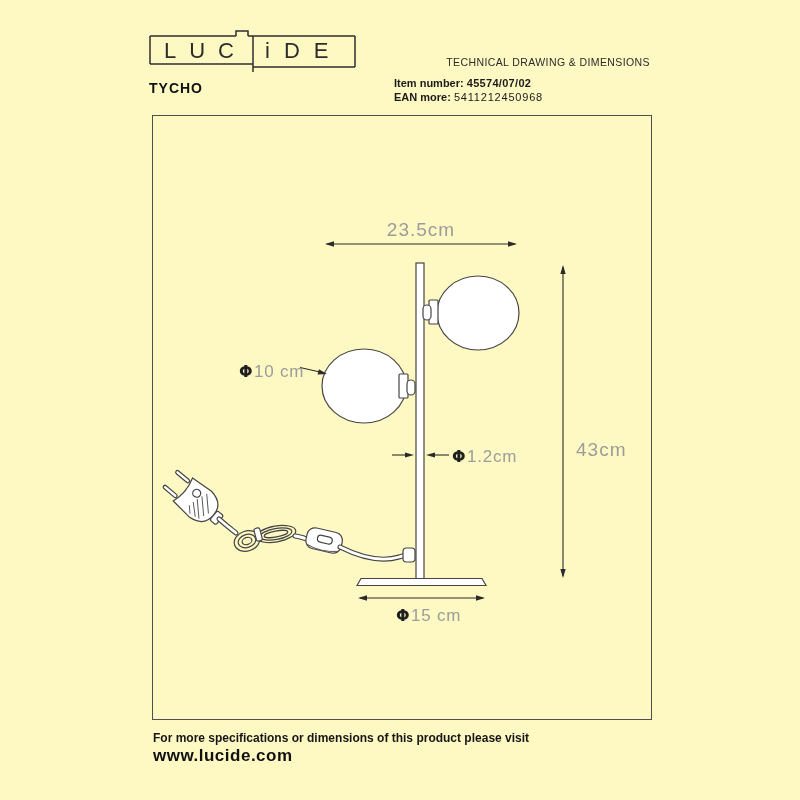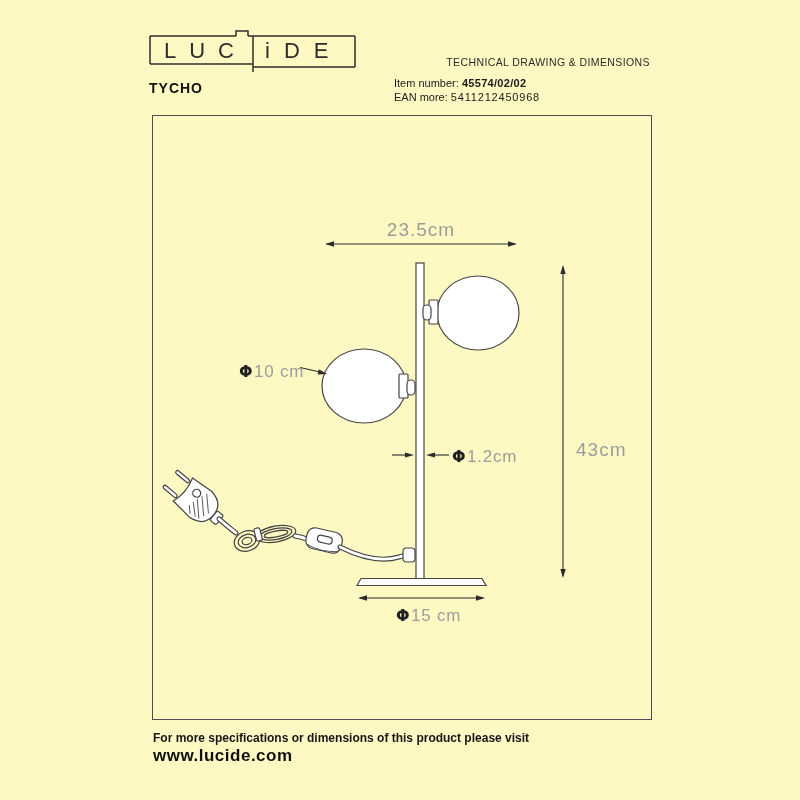--- a/index.html
+++ b/index.html
@@ -5,21 +5,21 @@
   html,body{margin:0;padding:0;background:#ffffff;}
   .page{
     position:relative;width:800px;height:800px;background:#fef9c3;overflow:hidden;
     font-family:"Liberation Sans",sans-serif;color:#1d1d1d;
   }
   .abs{position:absolute;}
   
   .product-name{left:149px;top:80px;font-size:14px;font-weight:700;letter-spacing:1px;color:#111;}
   .doc-title{right:150px;top:31px;font-size:10.5px;font-weight:500;letter-spacing:.4px;color:#2b2b2b;margin-top:25px;}
   .codes{left:394px;top:77px;font-size:11px;line-height:13.5px;color:#1b1b1b;}
-  .codes .lbl{font-weight:400;}
+  .codes .lbl{font-weight:700;}
   .codes .val{font-weight:700;letter-spacing:.3px;}
   .codes .val-ean{font-weight:400;letter-spacing:.8px;margin-top:46px;}
   
   .frame{left:152px;top:115px;width:498px;height:603px;border:1.5px solid #4f4f4f;}
   
   .footer{left:153px;top:731px;}
   .footer .note{font-size:12px;font-weight:700;color:#161616;}
   .footer .url{font-size:17px;font-weight:700;letter-spacing:.5px;color:#111;margin-top:1px;cursor:pointer;}
   
   .ln{fill:#ffffff;stroke:#454545;stroke-width:1.2;}
@@ -52,21 +52,21 @@
     <text class="logo-letters" x="16" y="29" letter-spacing="13">LUC</text>
     <text class="logo-letters" x="117" y="29" letter-spacing="14">iDE</text>
   </svg>
 
   <div class="abs doc-title">TECHNICAL DRAWING &amp; DIMENSIONS</div>
   <div class="abs product-name">TYCHO</div>
 
   <div class="abs codes">
     <div>
       <span class="lbl">Item number:</span>
-      <span class="val">45574/02/02</span>
+      <span class="val">45574/07/02</span>
     </div>
     <div>
       <span class="lbl">EAN more:</span>
       <span class="val val-ean">5411212450968</span>
     </div>
   </div>
 
   <div class="abs frame"></div>
 
   <svg class="abs" style="left:152px;top:115px;" width="500" height="605" viewBox="152 115 500 605">

